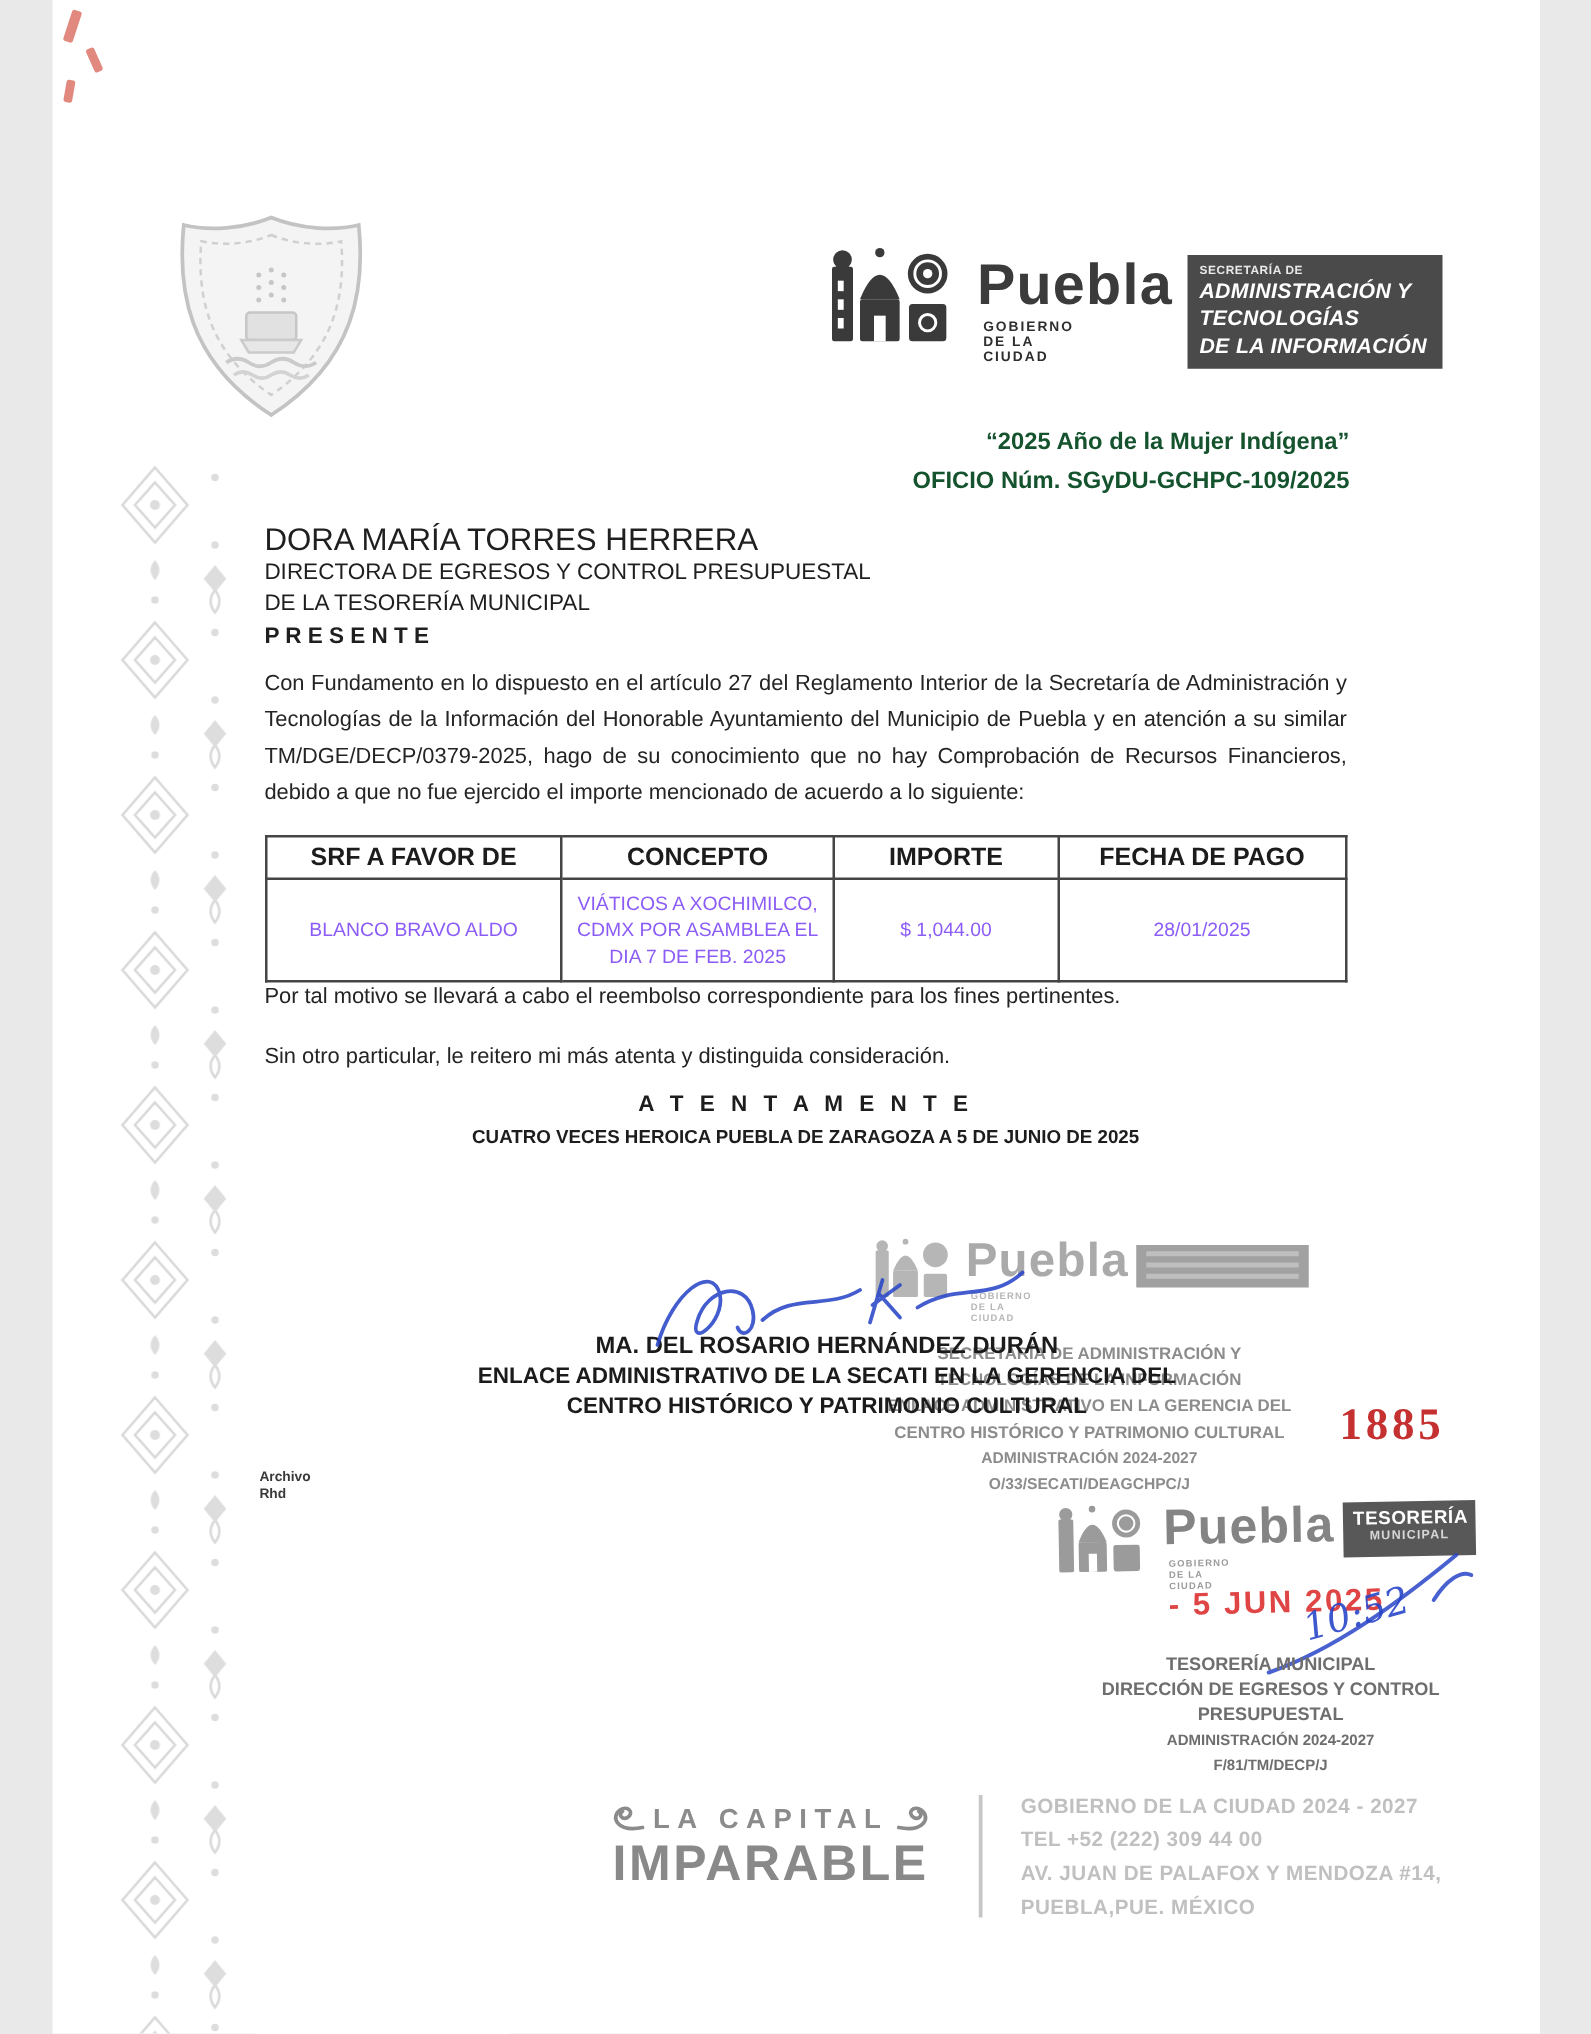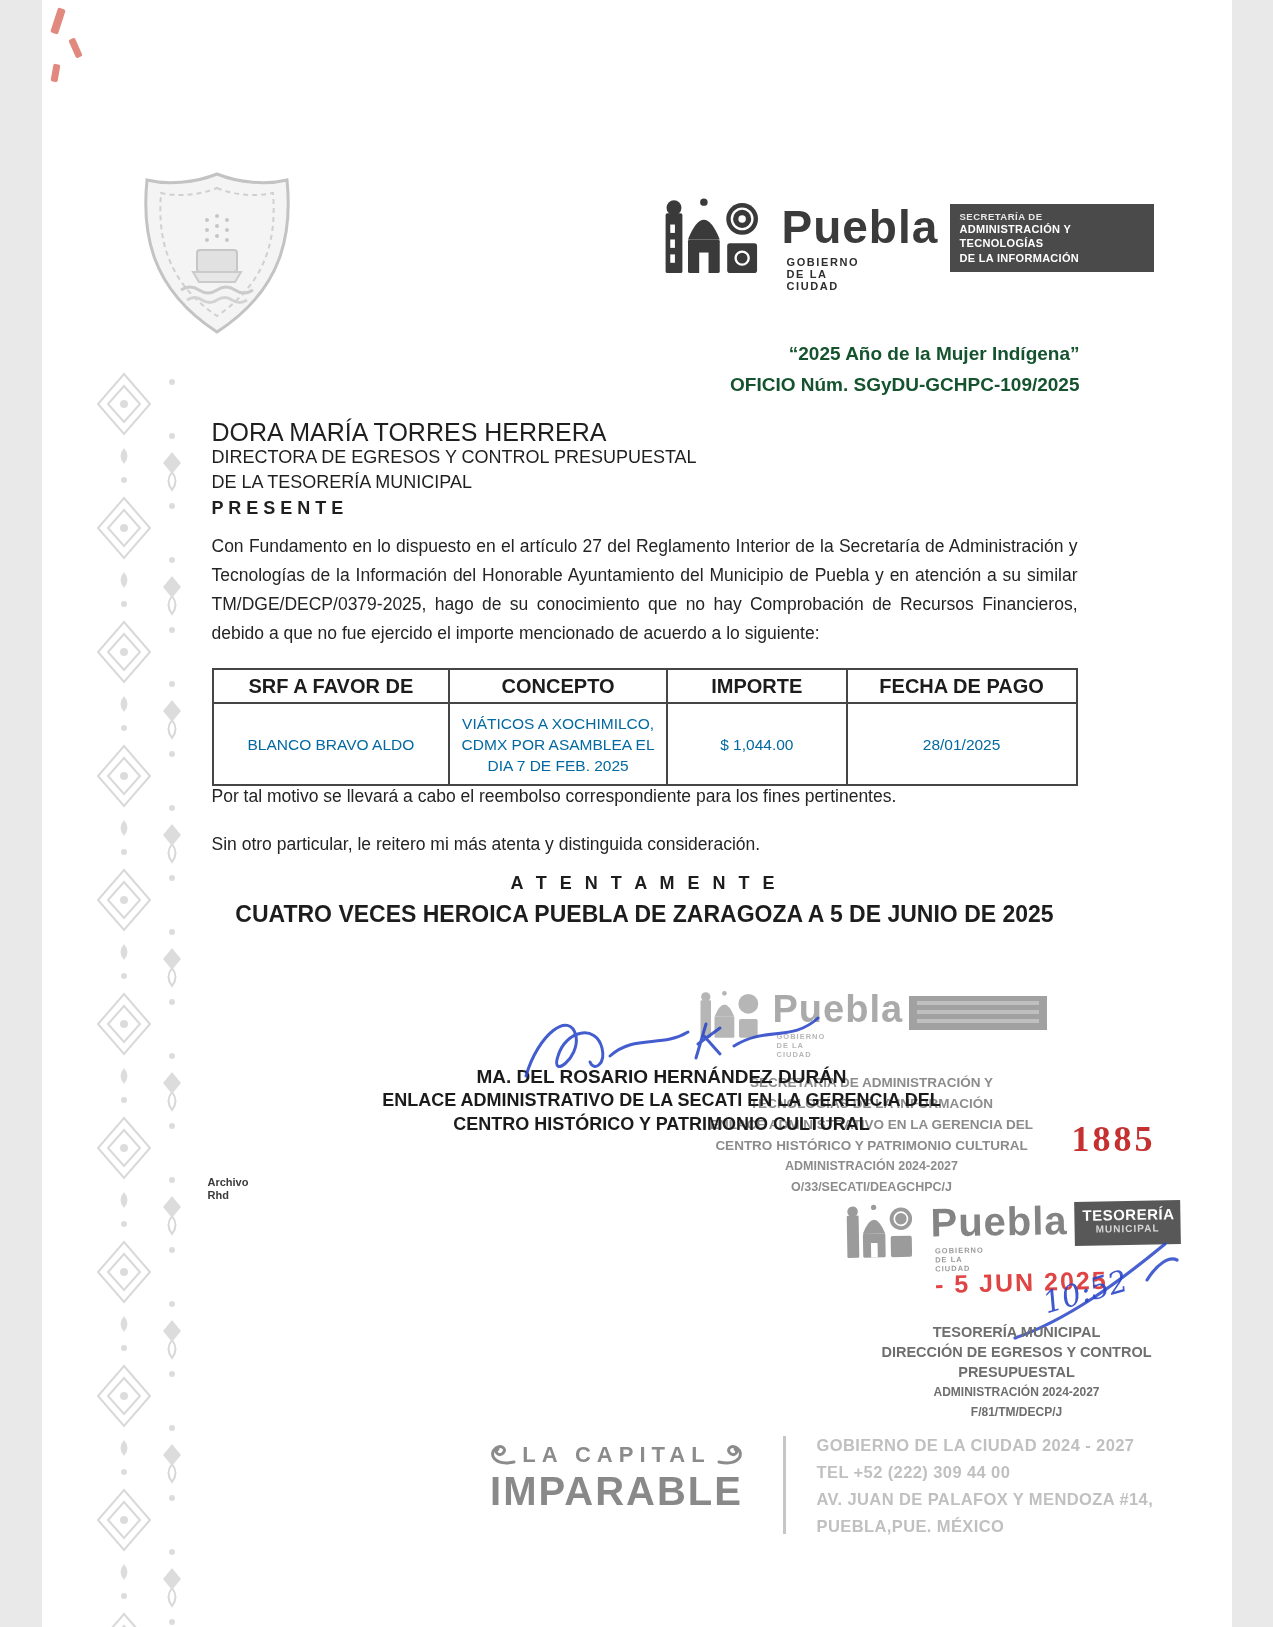--- a/index.html
+++ b/index.html
@@ -8,38 +8,38 @@
   .abs{position:absolute;}
 
   
   .artifact{position:absolute;background:#d24a3a;opacity:.65;border-radius:2px;}
 
   
   .brand-word{font-size:46px;font-weight:800;color:#3b3b3b;letter-spacing:1px;line-height:1;}
   .brand-sub{font-size:11px;font-weight:700;color:#2e2e2e;letter-spacing:1.6px;}
   .brand-badge{background:#4a4a4a;color:#fff;width:204px;padding:7px 10px;box-sizing:border-box;}
   .badge-l1{font-size:9.5px;font-weight:700;letter-spacing:.5px;color:#e9e9e9;}
-  .badge-l2,.badge-l3{font-size:11px;font-weight:800;letter-spacing:.3px;line-height:1.3;}
+  .badge-l2,.badge-l3{font-size:17px;font-weight:800;letter-spacing:.3px;line-height:1.3;font-style:italic;}
 
   .legend-block{width:478px;text-align:right;font-weight:700;font-size:19px;color:#14532d;line-height:31px;}
 
   .recipient{font-size:18px;line-height:25px;color:#1f1f1f;}
   .recipient .r-name{font-weight:400;font-size:25px;}
   .recipient .r-present{font-weight:600;margin-top:1px;}
 
   .bodytext{font-size:17.5px;line-height:29px;text-align:justify;color:#242424;margin:0;}
 
   table.srf-table{border-collapse:collapse;width:866px;table-layout:fixed;}
   table.srf-table th, table.srf-table td{border:2px solid #454545;text-align:center;vertical-align:middle;padding:4px 10px;}
   table.srf-table th{font-size:20px;font-weight:700;height:24px;color:#1c1c1c;}
-  table.srf-table td{font-size:15.5px;height:72px;color:#0369a1;line-height:21px;}
+  table.srf-table td{font-size:15.5px;height:72px;color:#8b5cf6;line-height:21px;}
 
   .closing{width:866px;text-align:center;font-weight:700;color:#1d1d1d;}
   .closing .att{font-size:18px;letter-spacing:4px;}
-  .closing .pd{font-size:23px;margin-top:7px;}
+  .closing .pd{font-size:15px;margin-top:7px;}
 
   .signer{width:800px;text-align:center;color:#1b1b1b;z-index:5;}
   .signer .s-name{font-size:19px;font-weight:700;}
   .signer .s-t{font-size:18px;font-weight:700;line-height:24px;}
 
   .stamp-text{width:380px;text-align:center;color:#8c8c8c;font-size:13.5px;font-weight:600;line-height:21px;z-index:2;}
   .stamp-text .small{font-size:12.5px;}
 
   .gray-brand-word{font-weight:800;color:#8a8a8a;letter-spacing:1px;line-height:1;}
   .gray-brand-sub{font-size:7.5px;font-weight:700;color:#9a9a9a;letter-spacing:1px;}

